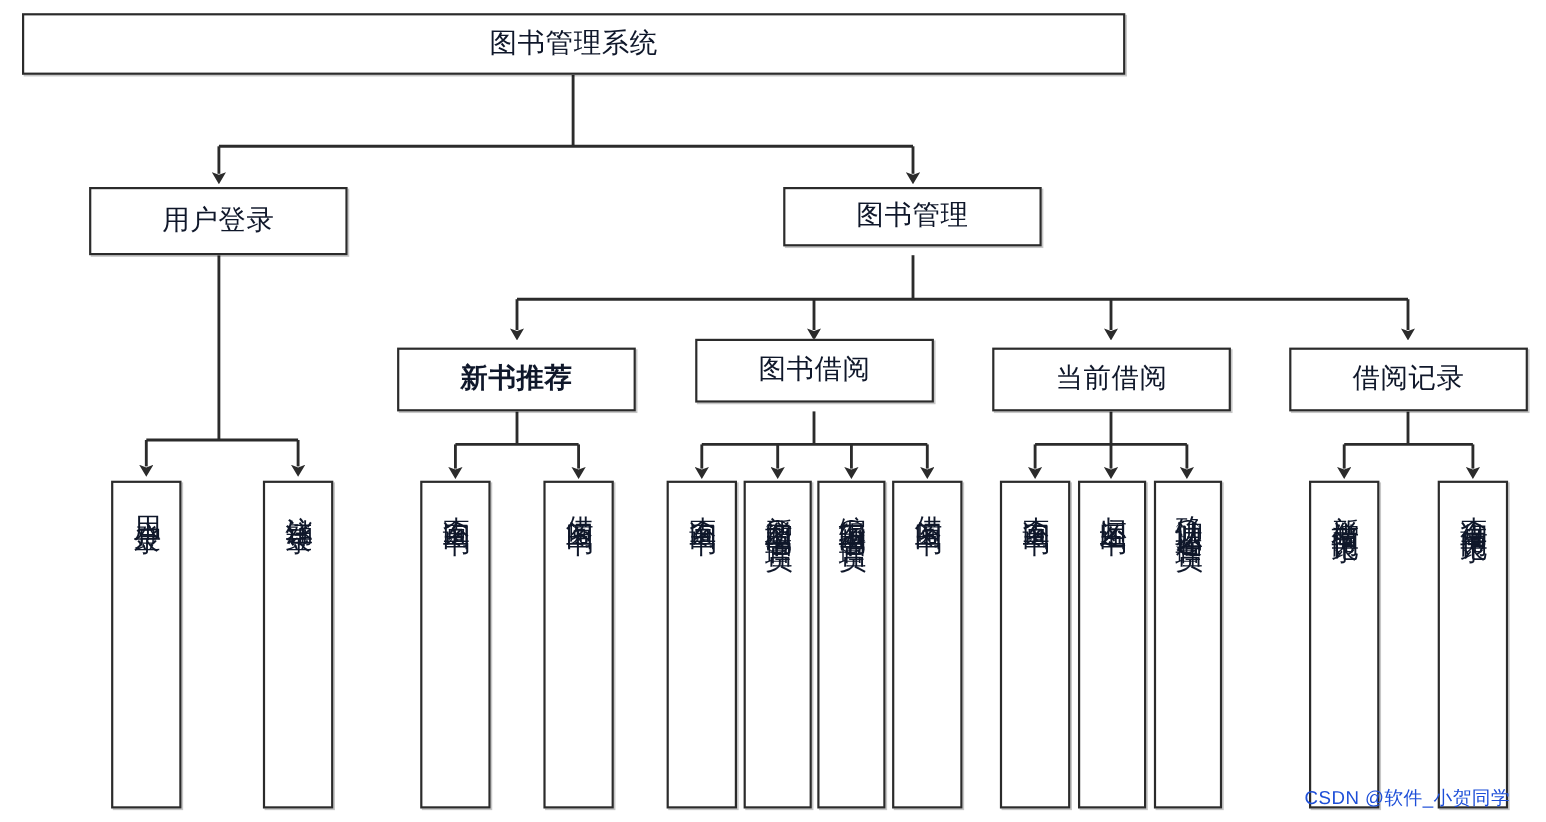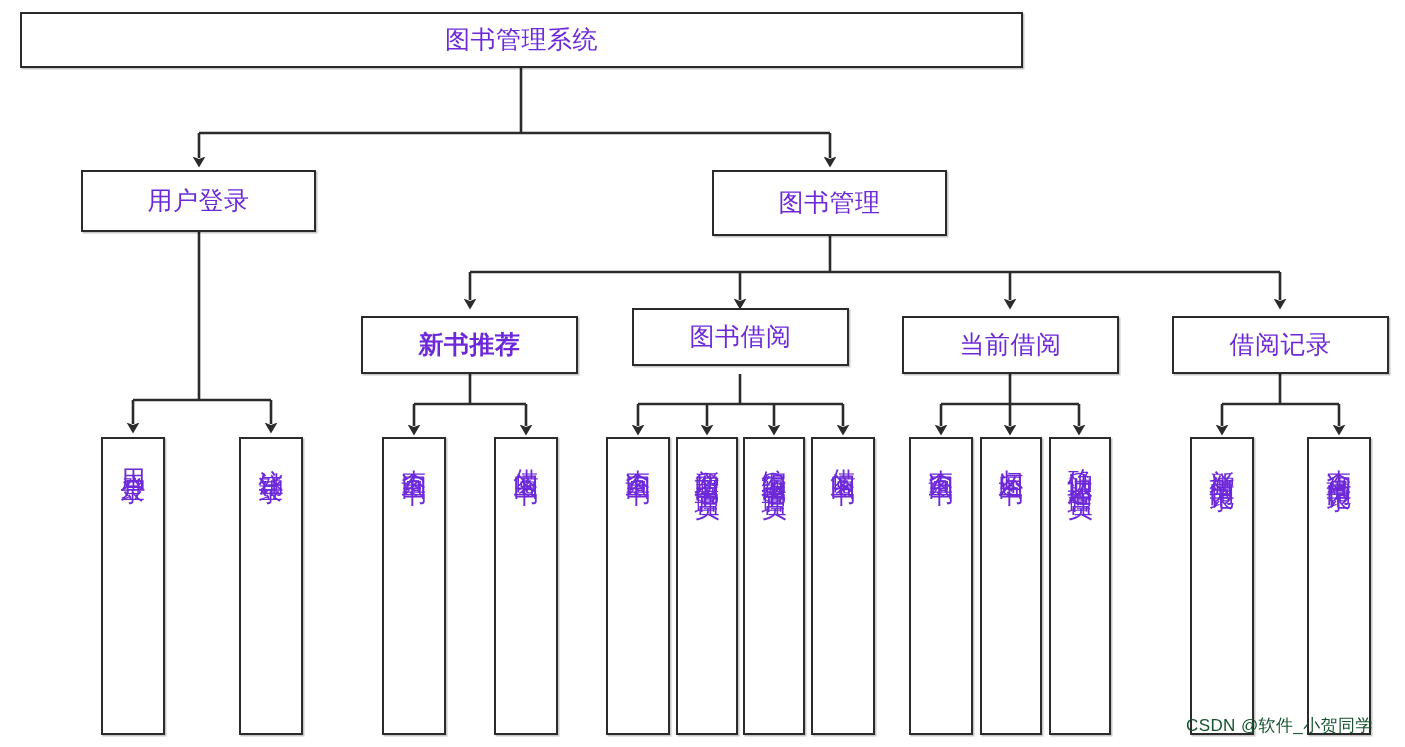--- a/index.html
+++ b/index.html
@@ -26,21 +26,21 @@
     pointer-events: none;
   }
   .node {
     position: absolute;
     box-sizing: border-box;
     border: 2.5px solid #2b2b2b;
     background: #ffffff;
     display: flex;
     align-items: center;
     justify-content: center;
-    color: #6d28d9;
+    color: #0f172a;
     box-shadow: 1.5px 1.5px 0 rgba(0,0,0,0.22);
   }
   .node-label {
     display: block;
     line-height: 1.18;
     letter-spacing: 0.5px;
     white-space: nowrap;
   }
   
   .node.h .node-label {
@@ -62,21 +62,21 @@
     line-height: 1.0;
     letter-spacing: 4px;
     white-space: pre-line;
     text-align: left;
   }
   .watermark {
     position: absolute;
     left: 1186px;
     top: 714px;
     font-size: 17px;
-    color: #14532d;
+    color: #1d4ed8;
     white-space: nowrap;
     letter-spacing: 0.4px;
   }
 </style>
 </head>
 <body>
 
 <div id="canvas">
 
   <svg id="connectors" viewBox="0 0 1405 747" xmlns="http://www.w3.org/2000/svg">
@@ -131,21 +131,21 @@
   </svg>
 
   <div class="node root h" style="left:20px; top:12px; width:1003px; height:56px;">
     <span class="node-label">图书管理系统</span>
   </div>
 
   <div class="node h" style="left:81px; top:170px; width:235px; height:62px;">
     <span class="node-label">用户登录</span>
   </div>
 
-  <div class="node h" style="left:712px; top:170px; width:235px; height:66px;">
+  <div class="node h" style="left:712px; top:170px; width:235px; height:54px;">
     <span class="node-label">图书管理</span>
   </div>
 
   <div class="node h" style="left:361px; top:316px; width:217px; height:58px;font-weight:bold;">
     <span class="node-label">新书推荐</span>
   </div>
 
   <div class="node h" style="left:632px; top:308px; width:217px; height:58px;">
     <span class="node-label">图书借阅</span>
   </div>

